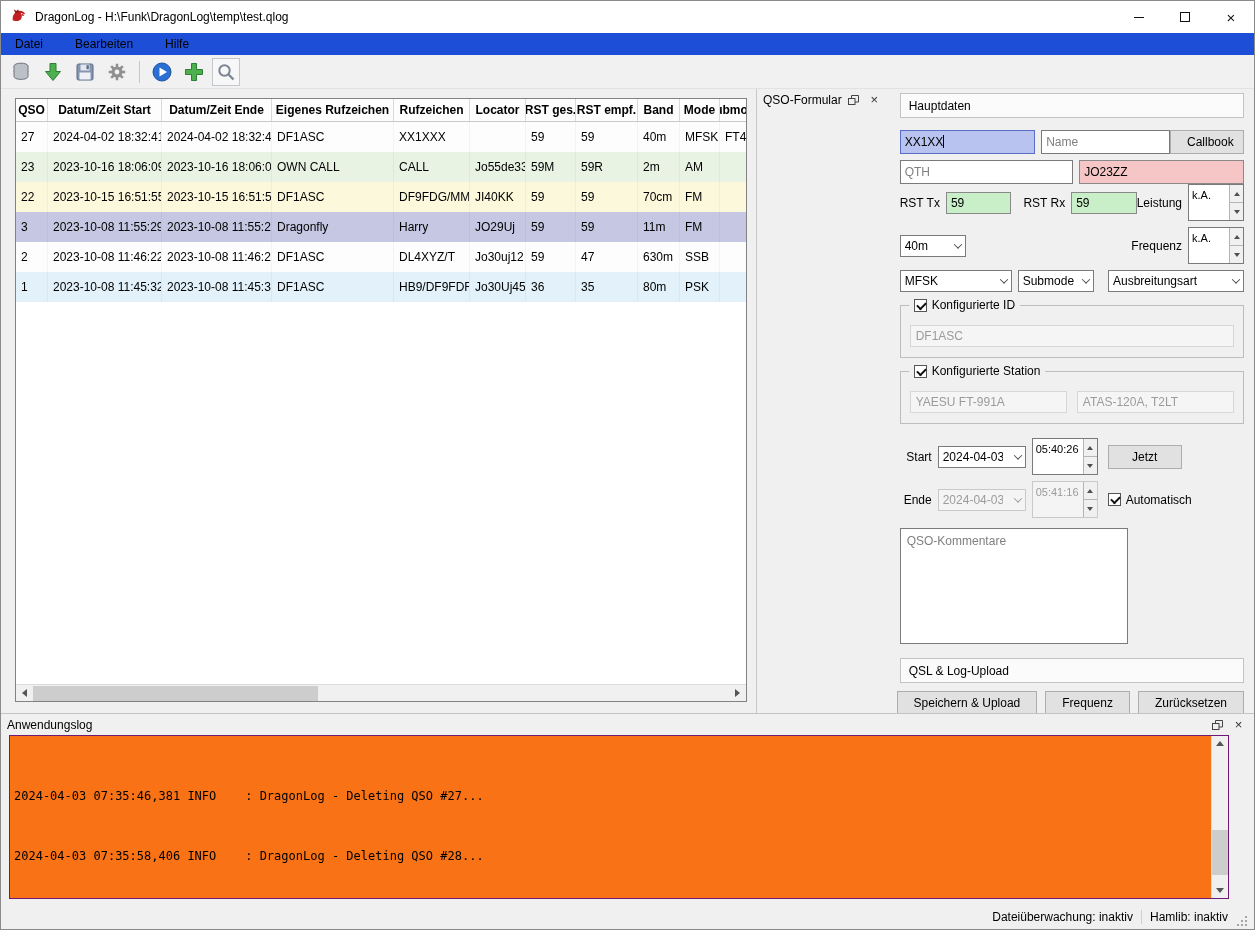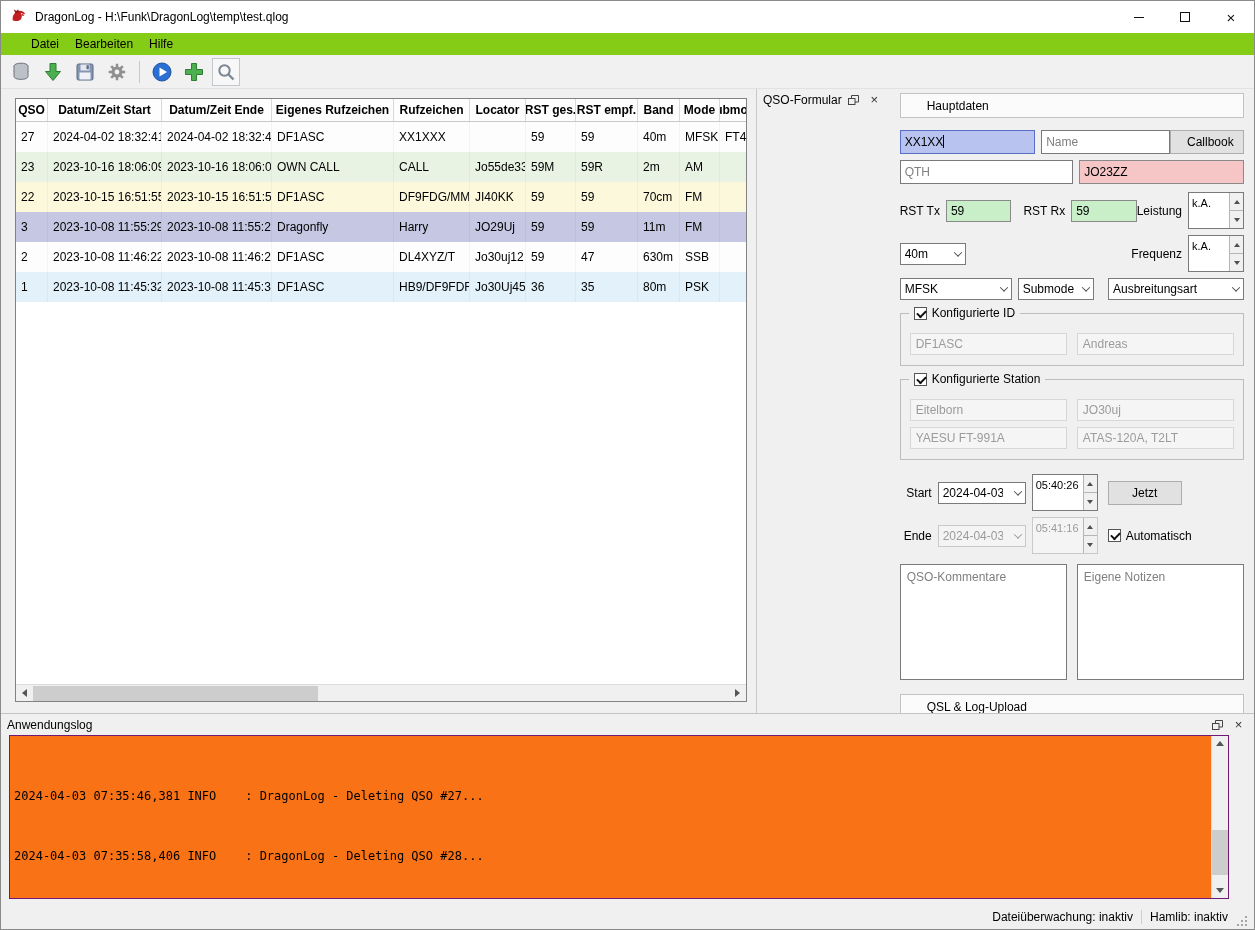--- a/index.html
+++ b/index.html
@@ -10,21 +10,21 @@
   
   .titlebar { height:32px; background:#fff; display:flex; align-items:center; padding-left:9px; flex:none; }
   .title-text { margin-left:7px; }
   .tb-spacer { flex:1; }
   .win-btn { width:46px; height:32px; display:flex; align-items:center; justify-content:center; color:#111; }
   .min-glyph { width:10px; height:1px; background:#111; display:block; }
   .max-glyph { width:10px; height:10px; border:1px solid #111; display:block; }
   .close-glyph { font-size:15px; line-height:15px; }
 
   
-  .menubar { height:22px; background:#84cc16; display:flex; align-items:center; padding-left:22px; flex:none; }
+  .menubar { height:22px; background:#1d4ed8; display:flex; align-items:center; padding-left:6px; flex:none;gap:16px; }
   .menu-item { padding:0 8px; height:100%; display:flex; align-items:center; }
 
   
   .toolbar { height:34px; background:#f1f1f1; border-bottom:1px solid #e2e2e2; display:flex; align-items:center; padding-left:6px; gap:4px; flex:none; }
   .tool-btn { width:28px; height:28px; display:flex; align-items:center; justify-content:center; }
   .tool-sep { width:1px; height:22px; background:#c9c9c9; margin:0 4px; }
   .tool-btn.framed { border:1px solid #c2c7cd; background:#f7f7f7; }
 
   
   .center { flex:1; display:flex; min-height:0; }
@@ -51,22 +51,22 @@
 
   
   .dock-title { height:21px; display:flex; align-items:center; padding:0 6px; flex:none; }
   .dock-btn { width:19px; height:17px; display:flex; align-items:center; justify-content:center; color:#333; margin-left:2px; }
   .dock-x { font-size:13px; line-height:13px; }
   .dt-spacer { flex:1; }
 
   
   .form-dock { flex:1; border-left:1px solid #c8c8c8; display:flex; flex-direction:row; min-width:0; }
   .form-body { flex:1; padding:0 10px; overflow:hidden; }
-  .section-bar { height:25px; margin-top:4px; border:1px solid #c3c3c3; background:#fbfbfb; display:flex; align-items:center; padding-left:26px; }
-  .frow { display:flex; margin-top:8px; }
+  .section-bar { height:25px; margin-top:4px; border:1px solid #c3c3c3; background:#fbfbfb; display:flex; align-items:center; padding-left:8px; }
+  .frow { display:flex; margin-top:0; }
   .frow.align { align-items:center; }
   .input { height:24px; line-height:22px; background:#fff; border:1px solid #7a7a7a; padding:0 4px; white-space:nowrap; overflow:hidden; display:inline-block; }
   .ph-text, .placeholder { color:#7f7f7f; }
   .call-input { width:200px; background:#b9c3ef; border:1px solid #5a6fc4; }
   .caret { display:inline-block; width:1px; height:13px; background:#000; vertical-align:-2px; }
   .w190{width:190px}.w200{width:200px}
   .btn { height:24px; background:#e1e1e1; border:1px solid #adadad; font-family:"Liberation Sans",sans-serif; font-size:12px; padding:0 16px; white-space:nowrap; }
   .callbook-btn { margin-left:auto; width:74px; }
   .loc-input { width:190px; background:#f6c6c6; border:1px solid #8a8a8a; }
   .flabel { white-space:nowrap; }
@@ -394,34 +394,29 @@
           </span>
         </div>
 
         <div class="groupbox">
           <div class="gb-legend">
             <span class="cb checked"></span>
             <span>Konfigurierte ID</span>
           </div>
           <div class="gb-row">
             <span class="dis-input">DF1ASC</span>
-            <span class="dis-input">Andreas</span>
           </div>
         </div>
 
         <div class="groupbox">
           <div class="gb-legend">
             <span class="cb checked"></span>
             <span>Konfigurierte Station</span>
           </div>
           <div class="gb-row">
-            <span class="dis-input">Eitelborn</span>
-            <span class="dis-input">JO30uj</span>
-          </div>
-          <div class="gb-row">
             <span class="dis-input">YAESU FT-991A</span>
             <span class="dis-input">ATAS-120A, T2LT</span>
           </div>
         </div>
 
         <div class="frow align mt14">
           <span class="flabel dt-label">Start</span>
           <span class="combo w88 ml6">
               <span class="combo-val clip62">2024-04-03</span>
               <span class="chev"></span>
@@ -451,21 +446,20 @@
           </span>
           <span class="cbx-row">
             <span class="cb checked"></span>
             <span>Automatisch</span>
           </span>
         </div>
 
         <div class="frow" style="margin-top:10px">
           <div class="textarea"><span class="ph-text">QSO-Kommentare</span></div>
           <span class="ta-gap"></span>
-          <div class="textarea"><span class="ph-text">Eigene Notizen</span></div>
         </div>
 
         <div class="section-bar mt14">
           <span>QSL &amp; Log-Upload</span>
         </div>
 
         <div class="btn-row">
           <button class="btn">Speichern &amp; Upload</button>
           <button class="btn">Frequenz</button>
           <button class="btn">Zurücksetzen</button>

